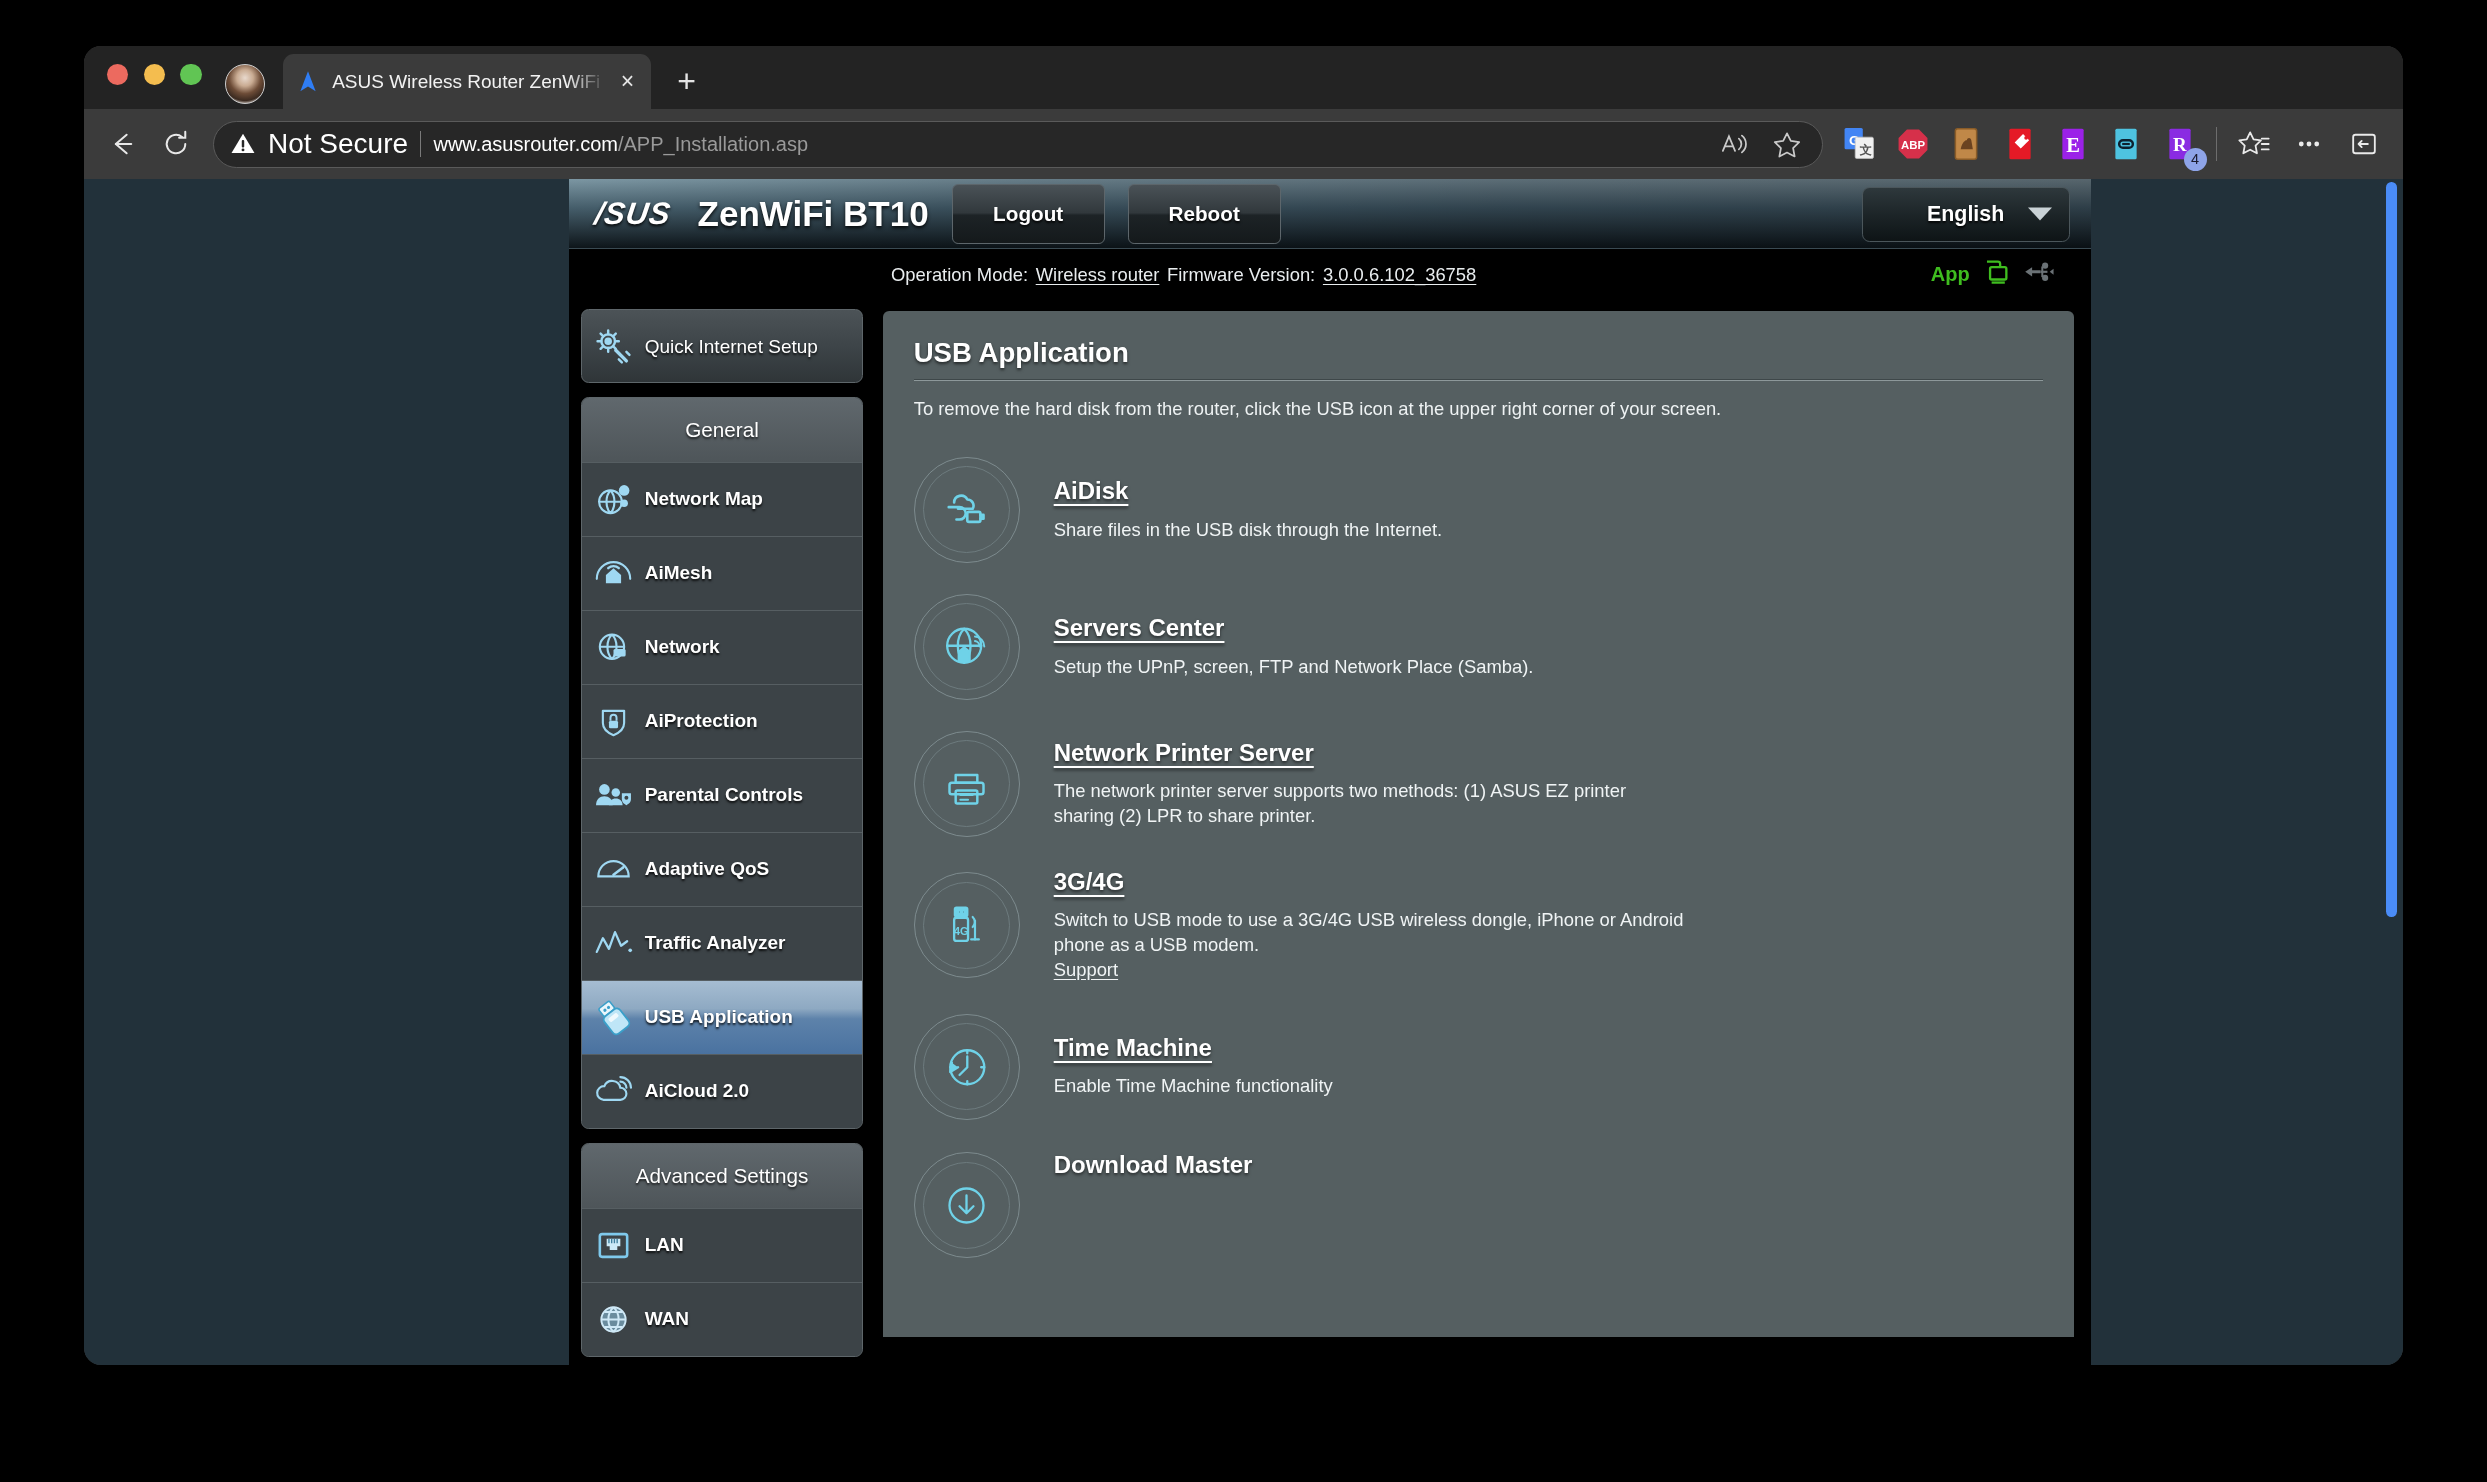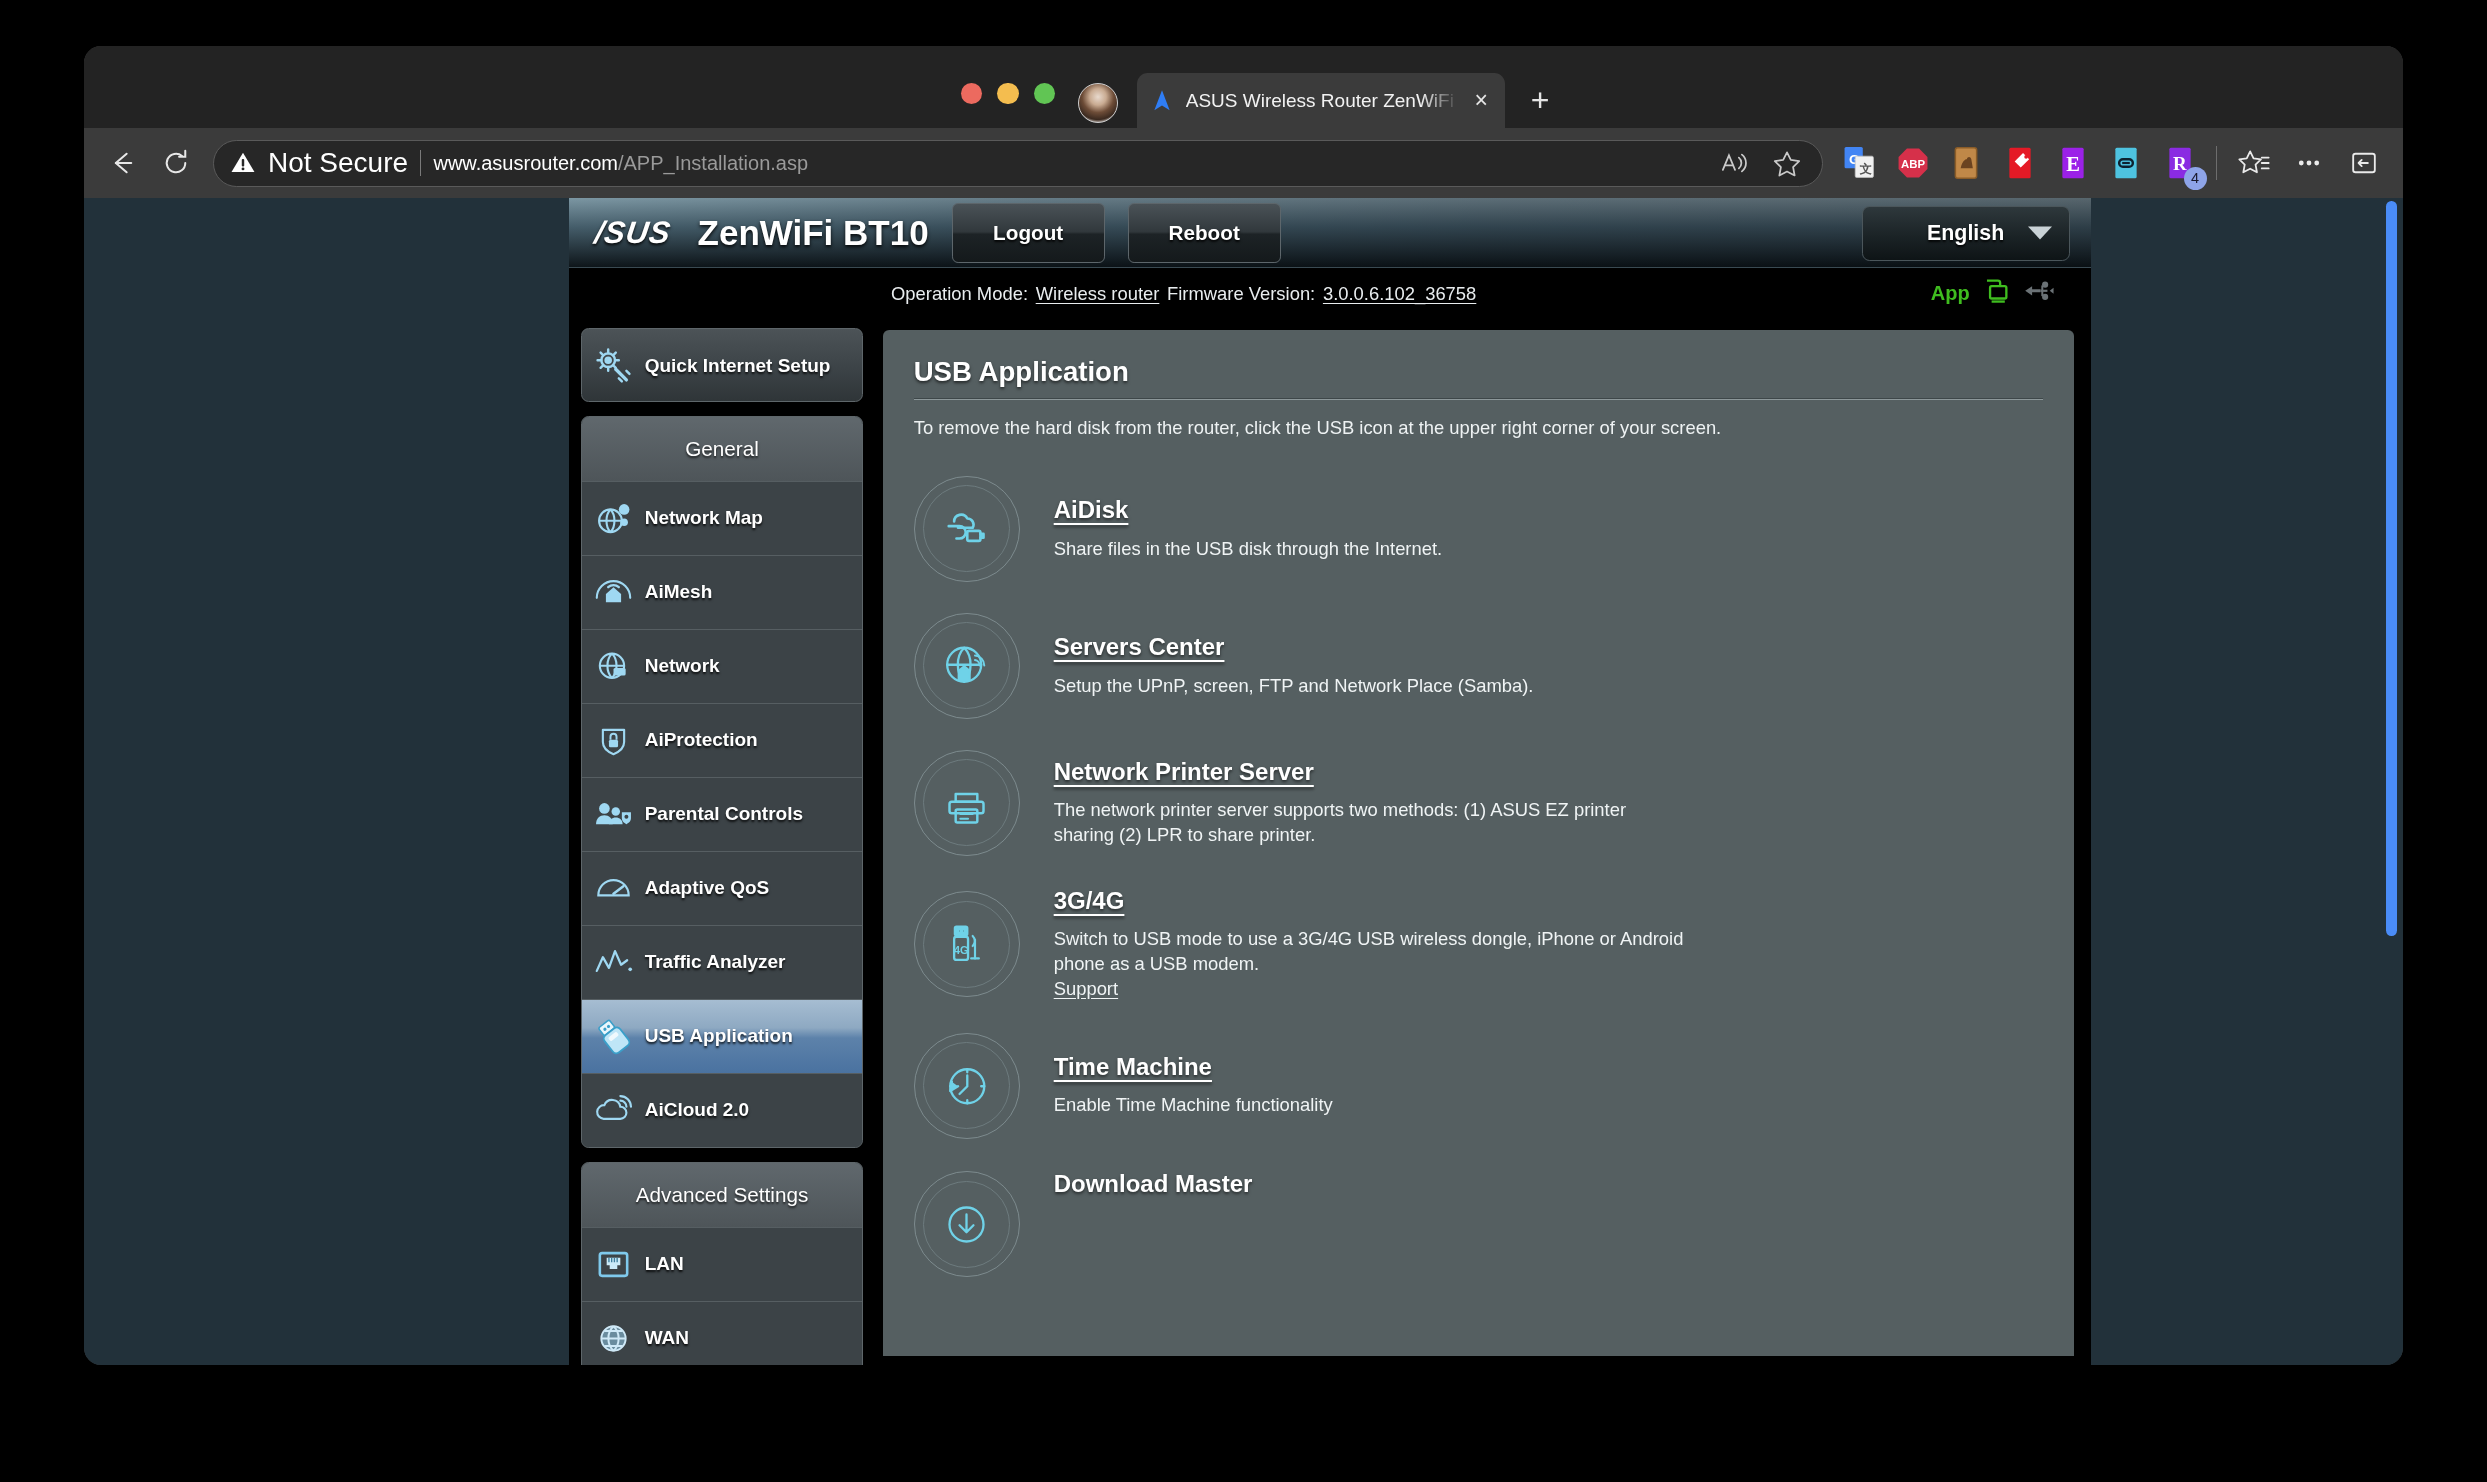--- a/index.html
+++ b/index.html
@@ -16,26 +16,25 @@
     left: 84px; top: 46px;
     width: 2319px; height: 1319px;
     background: #3b3b3b;
     border-radius: 17px;
     overflow: hidden;
   }
 
   
   #tab-strip {
     position: relative;
-    height: 82px;
+    height: 63px;
     background: #232323;
     display: flex;
     align-items: flex-end;
     padding-left: 23px;
-    justify-content: center;
   }
   #traffic-lights { display: flex; align-items: center; gap: 15.3px; height: 63px; padding-bottom: 6.1px; }
   .tl { width: 21.4px; height: 21.4px; border-radius: 50%; }
   .tl.red { background: #ec6a5f; }
   .tl.yellow { background: #f4bd4f; }
   .tl.green { background: #61c554; }
 
   #profile-avatar {
     width: 40px; height: 40px; border-radius: 50%;
     margin-left: 23px; margin-bottom: 4.6px;
@@ -196,21 +195,21 @@
   #qis-button {
     height: 74px;
     background: linear-gradient(to bottom, #4c5357 0%, #3c4347 55%, #2f3538 100%);
     border: 0.8px solid #5e666a;
     border-radius: 7.7px;
     display: flex; align-items: center; gap: 10.7px;
     padding: 0 10.7px;
   }
   .side-icon { width: 41px; height: 41px; flex: 0 0 auto; }
   #qis-label {
-    color: #ffffff; font-size: 19px; font-weight: 700; line-height: 1.12;
+    color: #ffffff; font-size: 19px; font-weight: 400; line-height: 1.12;
     text-shadow: 0 1.5px 2.3px rgba(0,0,0,.85);
   }
   .side-group {
     margin-top: 13.8px;
     border: 0.8px solid #5e666a;
     border-radius: 7.7px;
     overflow: hidden;
     background: #3c4347;
   }
   .side-group-head {

